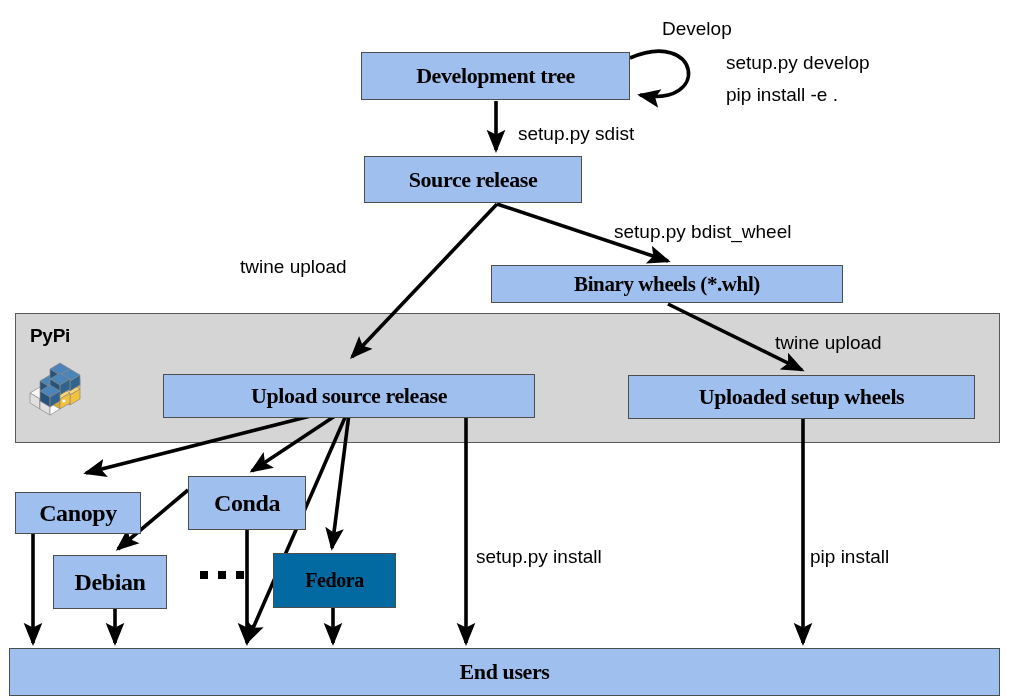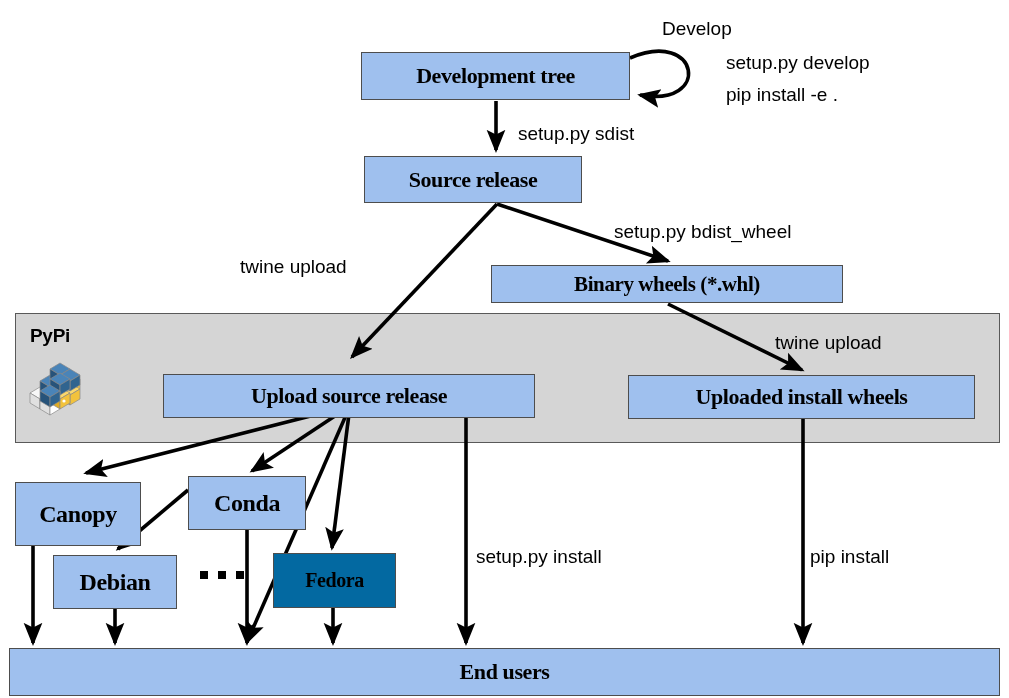--- a/index.html
+++ b/index.html
@@ -203,29 +203,29 @@
   <div class="node" id="node-source-release" style="left: 364px; top: 156px; width: 218px; height: 47px; font-size: 22px; background: rgb(159, 192, 238); border-color: rgb(77, 77, 77);">
       <span>Source release</span>
     </div>
   <div class="node" id="node-binary-wheels" style="left: 491px; top: 265px; width: 352px; height: 38px; font-size: 21px; background: rgb(159, 192, 238); border-color: rgb(77, 77, 77);">
       <span>Binary wheels (*.whl)</span>
     </div>
   <div class="node" id="node-upload-source-release" style="left: 163px; top: 362px; width: 372px; height: 44px; font-size: 22px; background: rgb(159, 192, 238); border-color: rgb(77, 77, 77); margin-top: 12px;">
       <span>Upload source release</span>
     </div>
   <div class="node" id="node-uploaded-binary-wheels" style="left: 628px; top: 375px; width: 347px; height: 44px; font-size: 22px; background: rgb(159, 192, 238); border-color: rgb(77, 77, 77);">
-      <span>Uploaded install wheels</span>
-    </div>
-  <div class="node" id="node-canopy" style="left: 15px; top: 482px; width: 126px; height: 64px; font-size: 24px; background: rgb(159, 192, 238); border-color: rgb(77, 77, 77);">
+      <span>Uploaded setup wheels</span>
+    </div>
+  <div class="node" id="node-canopy" style="left: 15px; top: 492px; width: 126px; height: 42px; font-size: 24px; background: rgb(159, 192, 238); border-color: rgb(77, 77, 77);">
       <span>Canopy</span>
     </div>
   <div class="node" id="node-conda" style="left: 188px; top: 476px; width: 118px; height: 54px; font-size: 24px; background: rgb(159, 192, 238); border-color: rgb(77, 77, 77);">
       <span>Conda</span>
     </div>
-  <div class="node" id="node-debian" style="left: 53px; top: 555px; width: 124px; height: 54px; font-size: 24px; background: rgb(159, 192, 238); border-color: rgb(77, 77, 77);">
+  <div class="node" id="node-debian" style="left: 53px; top: 555px; width: 114px; height: 54px; font-size: 24px; background: rgb(159, 192, 238); border-color: rgb(77, 77, 77);">
       <span>Debian</span>
     </div>
   <div class="node" id="node-fedora" style="left: 273px; top: 553px; width: 123px; height: 55px; font-size: 20px; background: #0369a1; border-color: rgb(77, 77, 77);">
       <span>Fedora</span>
     </div>
   <div class="node" id="node-end-users" style="left: 9px; top: 648px; width: 991px; height: 48px; font-size: 22px; background: rgb(159, 192, 238); border-color: rgb(77, 77, 77); text-align: center;">
       <span>End users</span>
     </div>
 
   <div class="plainlabel" id="label-develop" style="left: 650px; top: 18px; margin-left: 12px;">Develop</div>

